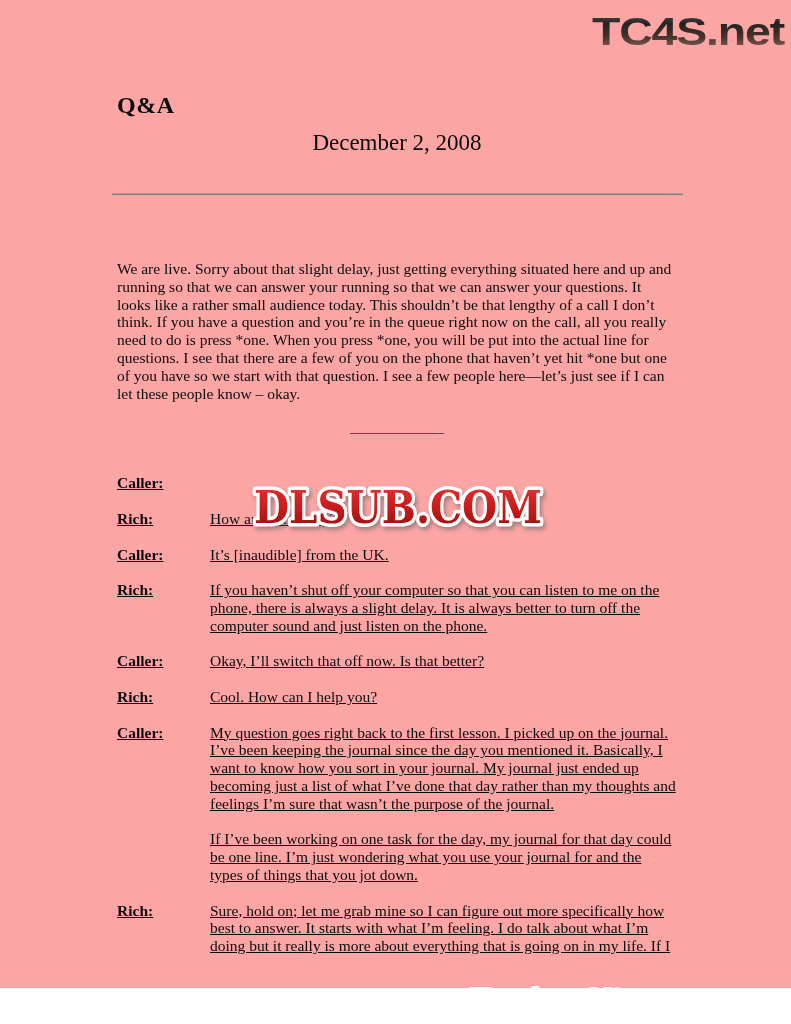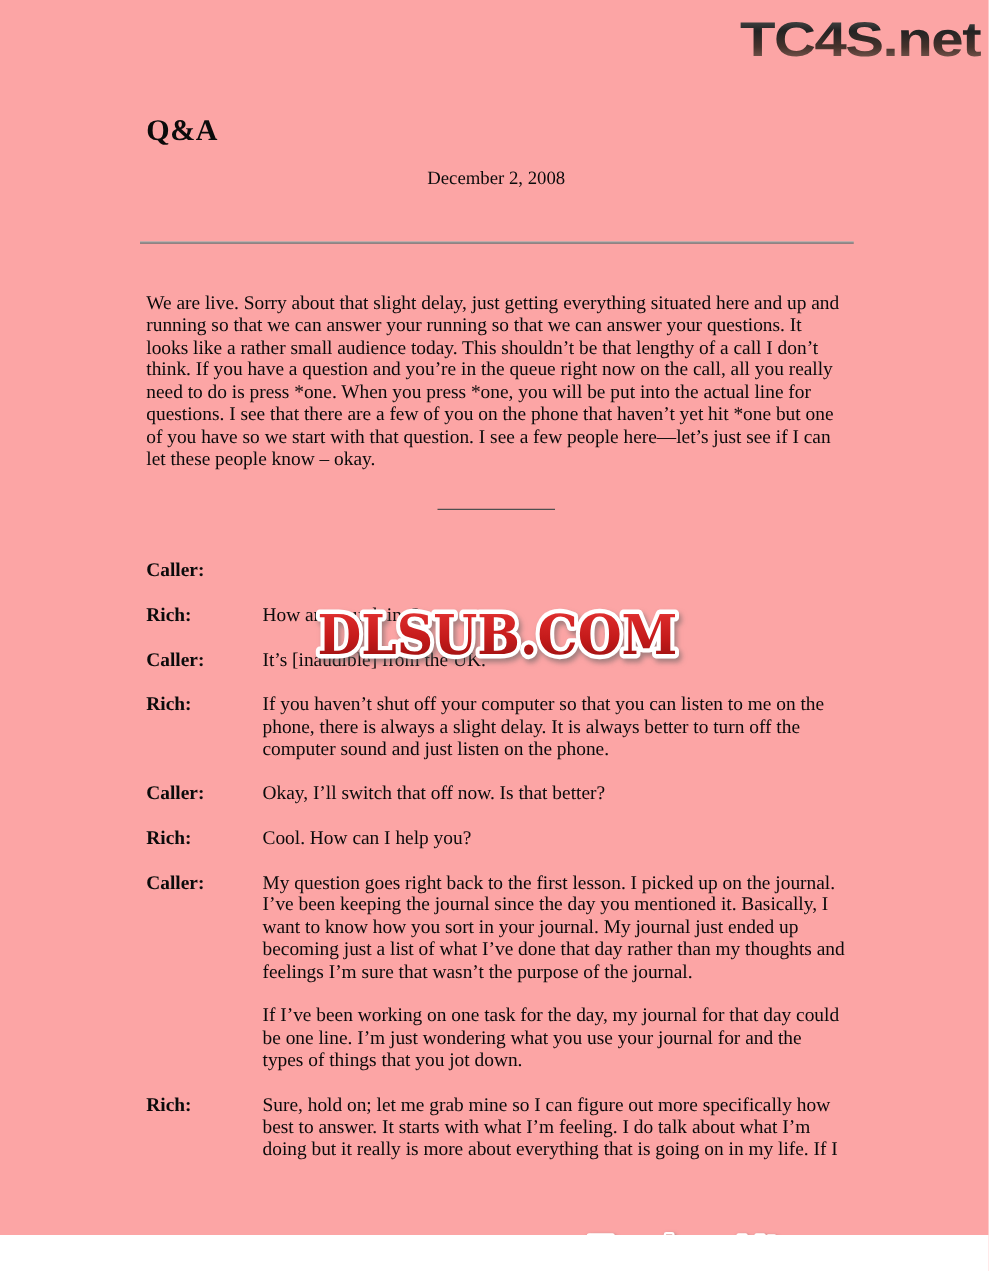--- a/index.html
+++ b/index.html
@@ -50,31 +50,32 @@
   .doc-title {
     margin: 92px 0 0 0;
     font-size: 24px;
     line-height: 26px;
     font-weight: bold;
     letter-spacing: 0.5px;
   }
   .doc-date {
     margin: 15px 0 0 0;
     text-align: center;
-    font-size: 15px;
+    font-size: 23px;
     line-height: 20px;
     font-weight: normal;
   }
   .intro {
-    margin-top: 81px;
+    margin-top: 107px;
     font-size: 15.5px;
     line-height: 17.8px;
   }
   .dialogue {
     margin-top: 40px;
+    text-decoration: underline;
   }
   .entry {
     display: flex;
     margin: 0 0 17.8px 0;
     font-size: 15.5px;
     line-height: 17.8px;
   }
   .speaker {
     flex: 0 0 93px;
     width: 93px;

